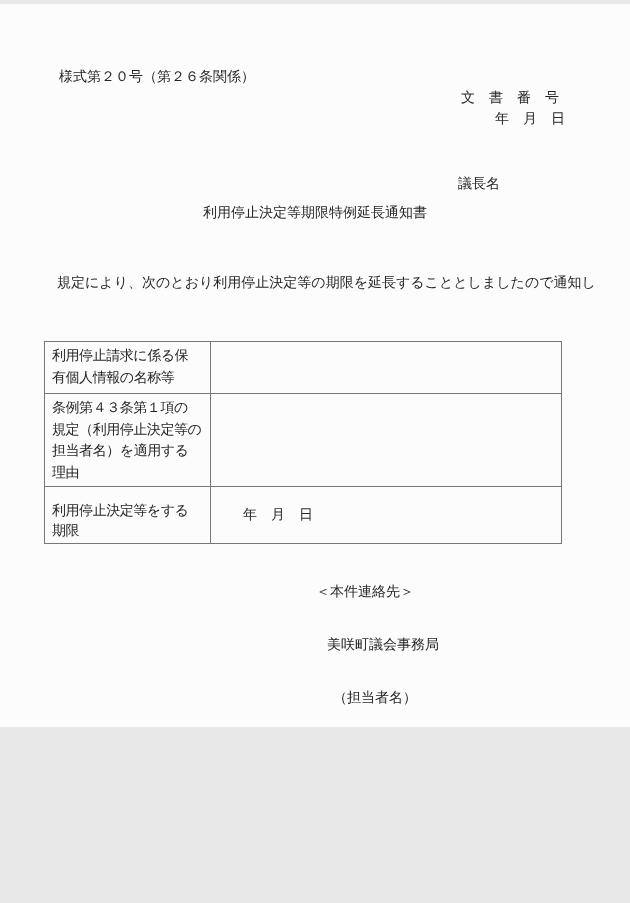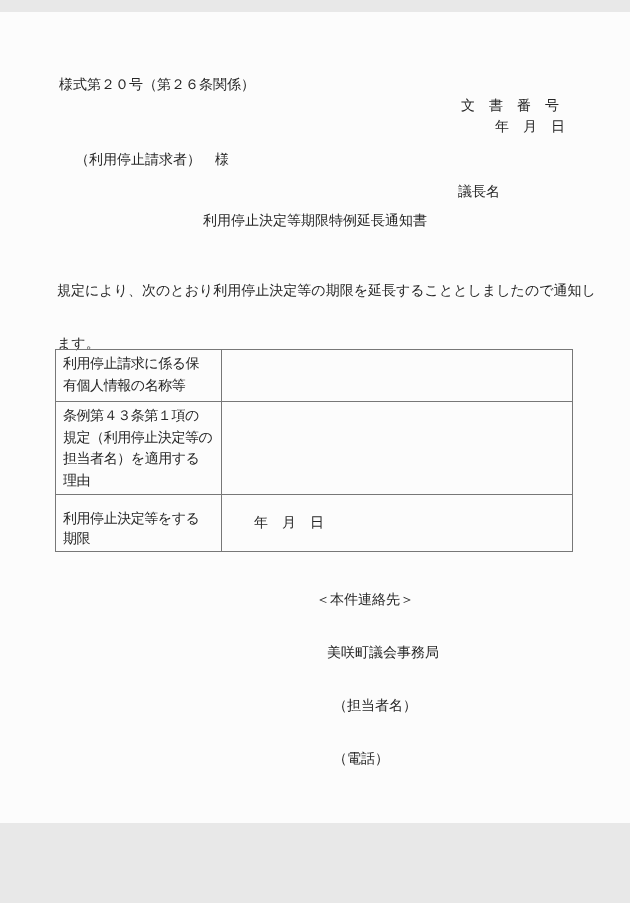--- a/index.html
+++ b/index.html
@@ -1,41 +1,41 @@
 <!DOCTYPE html>
 <html lang="ja"><head>
 <meta charset="utf-8">
 <style>
   html,body { margin:0; padding:0; background:#e8e8e8; }
   .page {
     position: relative;
     width: 630px;
-    height: 811px;
-    margin: 12px auto;
+    height: 723px;
+    margin: 4px auto;
     background: #fcfcfc;
     font-family: "Liberation Serif", "DejaVu Serif", serif;
     font-size: 14px;
     color: #262626;
     overflow: hidden;
   }
   .abs { position: absolute; white-space: pre; }
 
   .form-number   { left: 59px;  top: 64px; }
   .doc-number    { right: 71px; top: 85px;  text-align: right; }
   .date-line     { right: 65px; top: 106px; text-align: right; }
   .addressee     { left: 75px;  top: 139px; }
   .sender        { left: 458px; top: 171px; }
   .doc-title     { left: 57px;  top: 200px; width: 516px; text-align: center; white-space: pre; }
 
   .body-text     { left: 57px;  top: 236px; width: 520px; }
   .body-text div { line-height: 21px; white-space: pre; }
 
   .form-table {
     position: absolute;
-    left: 55px; top: 337px;
+    left: 44px; top: 337px;
     width: 518px;
     border-collapse: collapse;
     table-layout: fixed;
   }
   .form-table td {
     border: 1px solid #777;
     font-size: 14px;
     color: #262626;
   }
   .form-table .col-label { width: 157px; }
@@ -68,29 +68,27 @@
 </head>
 <body>
 
 <div class="page">
 
   <div class="abs form-number">様式第２０号（第２６条関係）</div>
 
   <div class="abs doc-number">文　書　番　号</div>
   <div class="abs date-line">年　月　日</div>
 
-  <div class="abs addressee">（利用停止請求者）　様</div>
 
   <div class="abs sender">議長名</div>
 
   <div class="abs doc-title">利用停止決定等期限特例延長通知書</div>
 
   <div class="abs body-text">
     <div>規定により、次のとおり利用停止決定等の期限を延長することとしましたので通知し</div>
-    <div>ます。</div>
   </div>
 
   <table class="form-table">
     <tbody>
         <tr class="r1">
       <td class="label col-label">
         <div>利用停止請求に係る保</div>
         <div>有個人情報の名称等</div>
       </td>
       <td class="value"></td>

